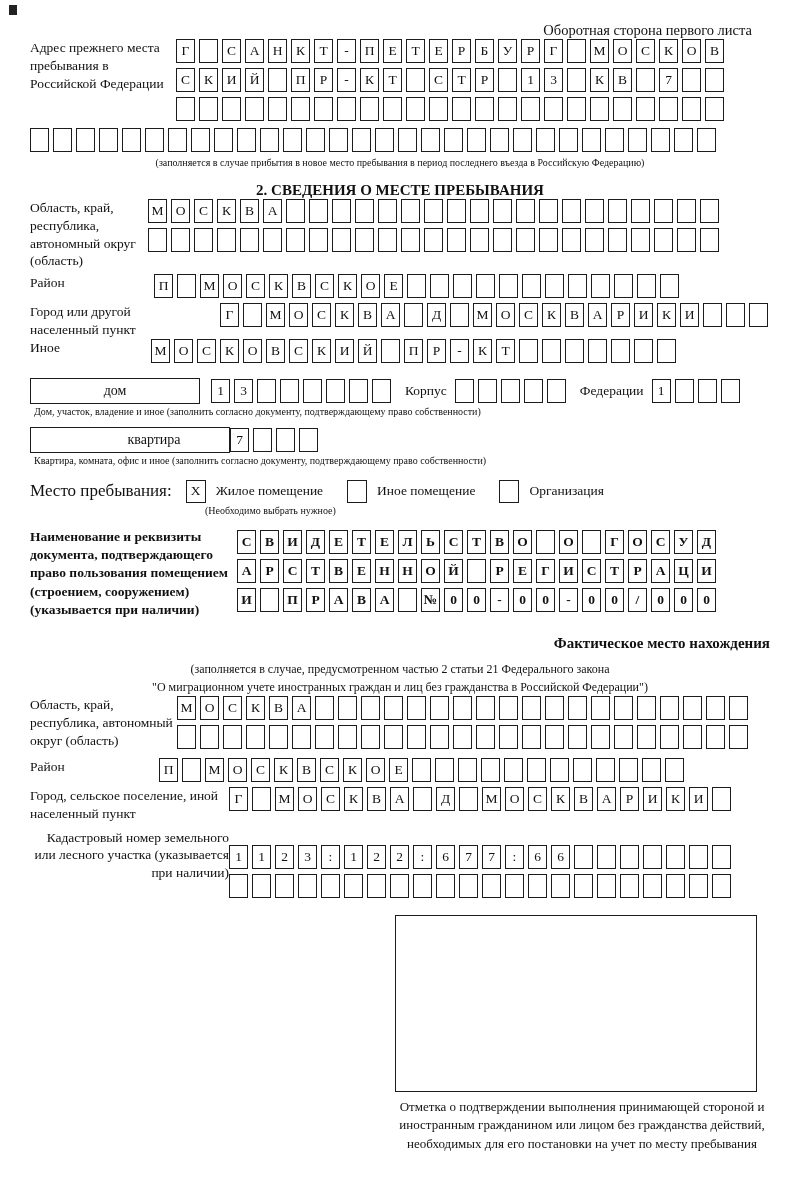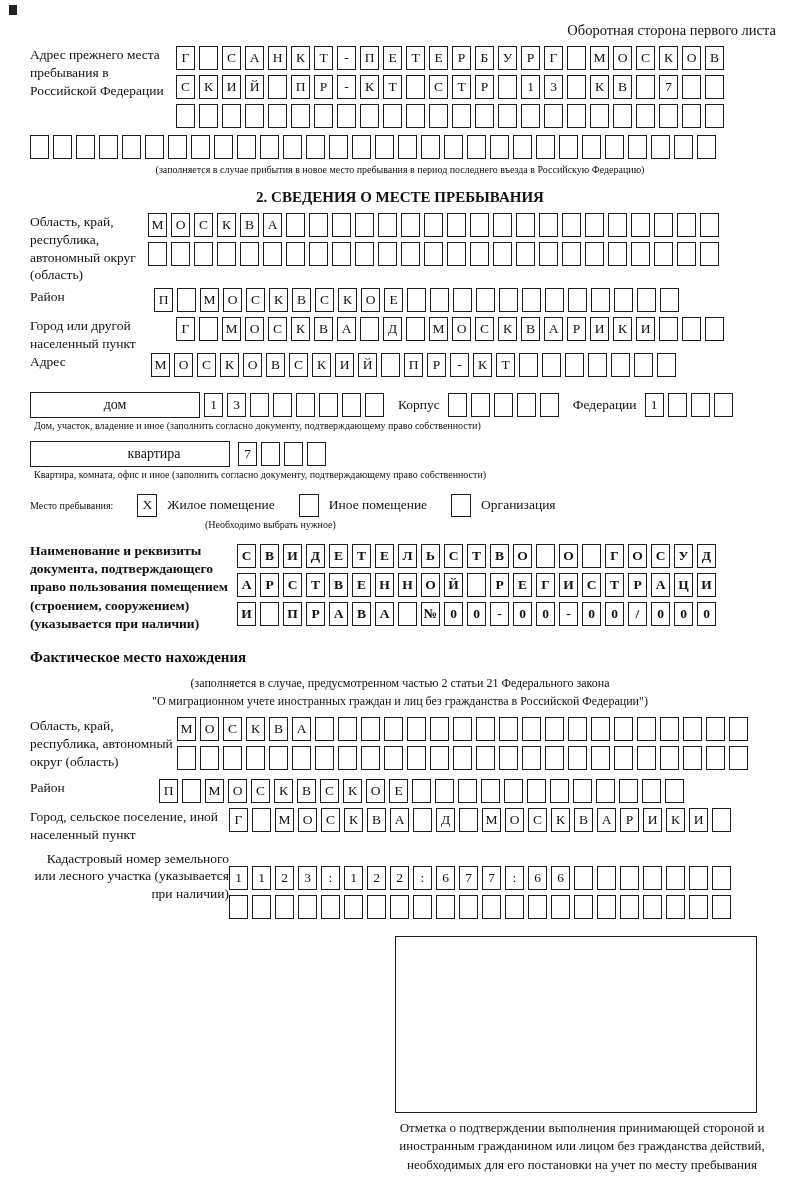--- a/index.html
+++ b/index.html
@@ -1,55 +1,55 @@
 <!DOCTYPE html>
 <html><head>
 <meta charset="utf-8">
 <style>
   html,body{margin:0;padding:0;background:#ffffff;}
   body{width:800px;height:1180px;overflow:hidden;font-family:"Liberation Serif","DejaVu Serif",serif;color:#111;}
   .page{position:relative;width:800px;height:1180px;padding:6px 0 0 0;box-sizing:border-box;}
   .corner-mark{position:absolute;left:9px;top:5px;width:8px;height:10px;background:#222;}
-  .header-note{text-align:right;font-size:14.5px;padding-right:24px;margin-top:16px;}
+  .header-note{text-align:right;font-size:14.5px;padding-right:48px;margin-top:16px;}
 
   .content{padding:0 30px;}
 
-  .field{display:flex;align-items:flex-start;margin-top:7px;}
+  .field{display:flex;align-items:flex-start;margin-top:0;}
   .flabel{font-size:13.5px;line-height:1.32;flex:0 0 auto;}
   .w118{width:118px;} .w124{width:124px;} .w146{width:146px;} .w121{width:121px;}
   .w147{width:147px;} .w129{width:129px;} .w199{width:199px;}
   .rows{display:flex;flex-direction:column;}
   .cellrow{display:flex;gap:4px;margin-bottom:5px;}
   .cell{width:19px;height:24px;border:1.6px solid #1c1c1c;box-sizing:border-box;
         display:flex;align-items:center;justify-content:center;
         font-size:13.5px;background:#fff;flex:0 0 auto;}
   .caption{font-size:10px;margin-top:2px;}
   .caption.center{text-align:center;}
   .caption.left{margin-left:4px;}
   .sec-title{text-align:center;font-weight:bold;font-size:15px;margin-top:14px;}
 
   .houserow{display:flex;align-items:center;margin-top:10px;}
   .widebox{border:1.6px solid #1c1c1c;height:26px;box-sizing:border-box;display:flex;
            align-items:center;justify-content:center;font-size:14px;background:#fff;flex:0 0 auto;}
-  .wb170{width:170px;margin-right:4px;} .wb200{width:200px;margin-right:8px;padding-left:48px;}
+  .wb170{width:170px;margin-right:11px;} .wb200{width:200px;padding-left:48px;}
   .inlabel{font-size:13.5px;margin:0 8px 0 14px;}
   .houserow .cellrow{margin-bottom:0;}
 
   .stayrow{display:flex;align-items:center;margin-top:14px;}
-  .staylabel{font-size:10px;margin-right:24px;}
+  .staylabel{font-size:17px;margin-right:14px;}
   .checkbox{width:20px;height:23px;border:1.6px solid #1c1c1c;box-sizing:border-box;
             display:flex;align-items:center;justify-content:center;font-size:13.5px;
             margin-right:10px;background:#fff;flex:0 0 auto;}
   .optlabel{font-size:13.5px;margin-right:24px;}
 
   .doc-field{display:flex;align-items:center;margin-top:12px;font-weight:bold;}
   .doc-label{width:200px;font-size:13.5px;line-height:1.35;}
   .doc-rows{margin-left:7px;}
 
-  .fact-title{text-align:left;font-weight:bold;font-size:15px;margin-top:16px;}
+  .fact-title{text-align:right;font-weight:bold;font-size:15px;margin-top:16px;}
   .fact-note{text-align:center;font-size:12px;margin-top:8px;line-height:1.5;}
 
   .stamp-area{margin-top:12px;}
   .stamp-box{margin-left:365px;width:362px;height:177px;border:1.7px solid #1c1c1c;box-sizing:border-box;background:#fff;}
   .stamp-note{margin-left:352px;width:400px;text-align:center;font-size:13px;line-height:1.45;margin-top:6px;}
 </style>
 </head>
 <body>
 
 <div class="page">
@@ -261,54 +261,54 @@
             <span class="cell"></span>
             <span class="cell"></span>
             <span class="cell"></span>
             <span class="cell"></span>
             <span class="cell"></span>
             <span class="cell"></span>
           </div>
       </div>
     </div>
 
+    <div class="field" style="margin-top:0;gap:44px;">
+      <div class="flabel w146">Город или другой населенный пункт</div>
+      <div class="rows">
+        <div class="cellrow">
+            <span class="cell">Г</span>
+            <span class="cell"></span>
+            <span class="cell">М</span>
+            <span class="cell">О</span>
+            <span class="cell">С</span>
+            <span class="cell">К</span>
+            <span class="cell">В</span>
+            <span class="cell">А</span>
+            <span class="cell"></span>
+            <span class="cell">Д</span>
+            <span class="cell"></span>
+            <span class="cell">М</span>
+            <span class="cell">О</span>
+            <span class="cell">С</span>
+            <span class="cell">К</span>
+            <span class="cell">В</span>
+            <span class="cell">А</span>
+            <span class="cell">Р</span>
+            <span class="cell">И</span>
+            <span class="cell">К</span>
+            <span class="cell">И</span>
+            <span class="cell"></span>
+            <span class="cell"></span>
+            <span class="cell"></span>
+          </div>
+      </div>
+    </div>
+
     <div class="field" style="margin-top:0;">
-      <div class="flabel w146">Город или другой населенный пункт</div>
-      <div class="rows">
-        <div class="cellrow">
-            <span class="cell">Г</span>
-            <span class="cell"></span>
-            <span class="cell">М</span>
-            <span class="cell">О</span>
-            <span class="cell">С</span>
-            <span class="cell">К</span>
-            <span class="cell">В</span>
-            <span class="cell">А</span>
-            <span class="cell"></span>
-            <span class="cell">Д</span>
-            <span class="cell"></span>
-            <span class="cell">М</span>
-            <span class="cell">О</span>
-            <span class="cell">С</span>
-            <span class="cell">К</span>
-            <span class="cell">В</span>
-            <span class="cell">А</span>
-            <span class="cell">Р</span>
-            <span class="cell">И</span>
-            <span class="cell">К</span>
-            <span class="cell">И</span>
-            <span class="cell"></span>
-            <span class="cell"></span>
-            <span class="cell"></span>
-          </div>
-      </div>
-    </div>
-
-    <div class="field" style="margin-top:0;">
-      <div class="flabel w121">Адрес</div>
+      <div class="flabel w121">Иное</div>
       <div class="rows">
         <div class="cellrow">
             <span class="cell">М</span>
             <span class="cell">О</span>
             <span class="cell">С</span>
             <span class="cell">К</span>
             <span class="cell">О</span>
             <span class="cell">В</span>
             <span class="cell">С</span>
             <span class="cell">К</span>

